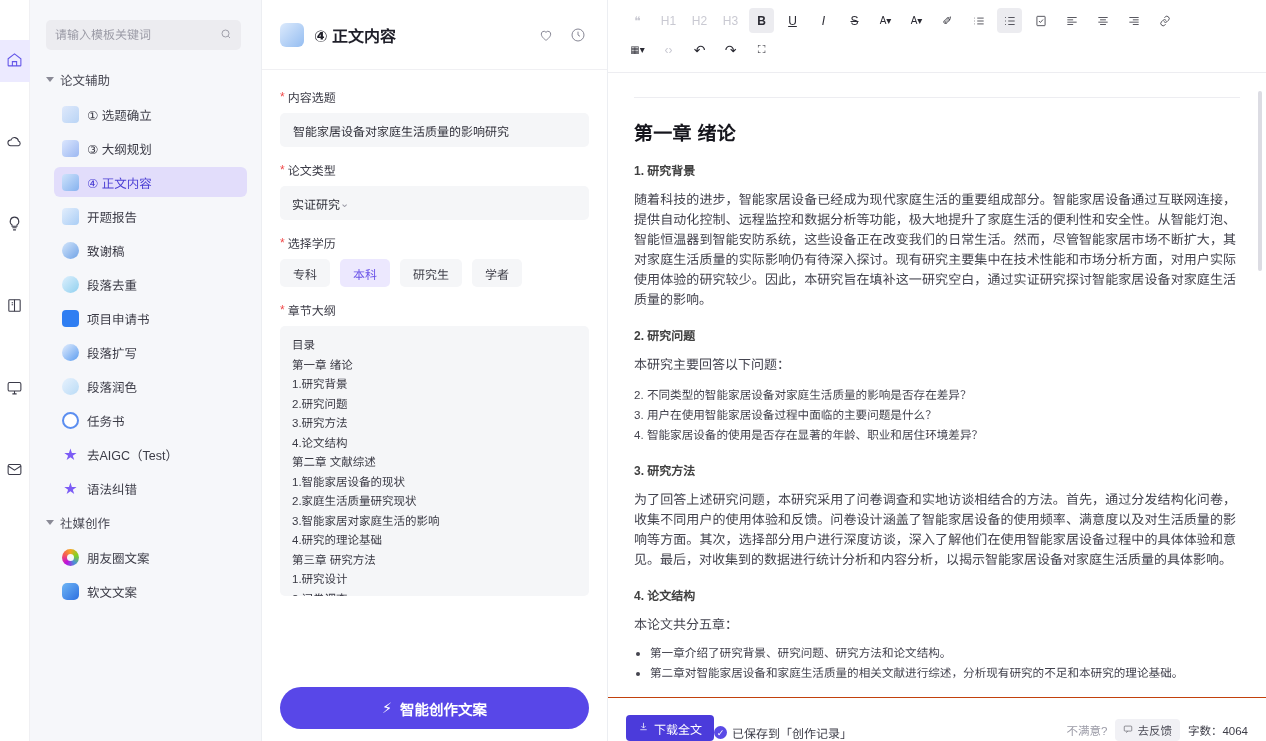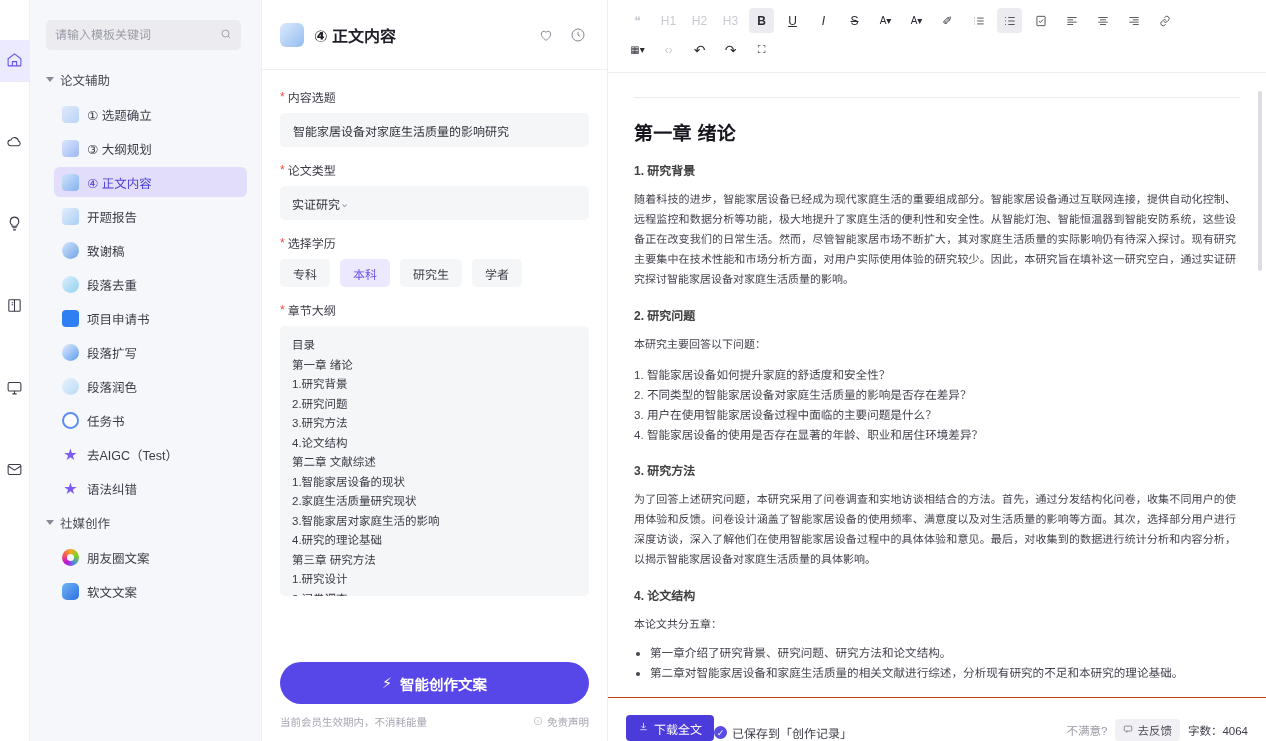--- a/index.html
+++ b/index.html
@@ -162,21 +162,21 @@
   .tb.dim { color: #c9c9d2; }
   .tb.on { background: #ececf0; }
   .tb svg { width: 14px; height: 14px; stroke: #33333d; fill: none; stroke-width: 1.4; }
   .tb-break { flex-basis: 100%; height: 0; }
 
   .doc-wrap { flex: 1; overflow: hidden; position: relative; padding: 0 26px; }
   .doc { padding: 14px 0 0 0; max-width: 100%; }
   .doc-rule { height: 1px; background: #ededf1; margin: 10px 0 20px 0; }
   .doc h1 { font-size: 19px; font-weight: 700; color: #16161d; margin: 6px 0 16px 0; letter-spacing:.3px;}
   .doc h2 { font-size: 12px; font-weight: 700; color: #404040; margin: 16px 0 12px 0; }
-  .doc p { font-size: 11px; line-height: 20px; color: #44444f; margin: 0 4px 8px 0; text-align: justify; font-family: Liberation Mono, monospace; }
+  .doc p { font-size: 13px; line-height: 20px; color: #44444f; margin: 0 4px 8px 0; text-align: justify; }
   .doc .qline { font-size: 11.6px; line-height: 20px; color: #44444f; margin: 0; }
   .doc ul { margin: 6px 0 8px 16px; }
   .doc li { font-size: 11.6px; line-height: 20px; color: #44444f; }
   .q-list { margin-top: 10px; }
 
   .ed-foot {
     flex: 0 0 44px; height: 44px; border-top: 1px solid #c2410c;
     display: flex; align-items: flex-end; padding: 0 18px; background:#fff;
   }
   .dl-btn {
@@ -421,32 +421,20 @@
 3.实地访谈
 4.数据分析方法</div>
       </div>
     </div>
 
     <div class="mid-foot">
       <button class="cta">
         <span>⚡</span>
         <span>智能创作文案</span>
       </button>
-      <div class="cta-note">
-        <span>当前会员生效期内，不消耗能量</span>
-        <span class="right">
-          <span>
-            <svg viewBox="0 0 24 24">
-                <circle cx="12" cy="12" r="9"></circle>
-                <path d="M12 10v6M12 7.5v.5"></path>
-              </svg>
-          </span>
-          <span>免责声明</span>
-        </span>
-      </div>
     </div>
   </section>
 
   <section class="editor">
 
     <div class="toolbar">
       <div class="tb dim">❝</div>
       <div class="tb dim">H1</div>
       <div class="tb dim">H2</div>
       <div class="tb dim">H3</div>
@@ -509,21 +497,20 @@
       <article class="doc">
         <div class="doc-rule"></div>
         <h1>第一章 绪论</h1>
 
         <h2>1. 研究背景</h2>
         <p>随着科技的进步，智能家居设备已经成为现代家庭生活的重要组成部分。智能家居设备通过互联网连接，提供自动化控制、远程监控和数据分析等功能，极大地提升了家庭生活的便利性和安全性。从智能灯泡、智能恒温器到智能安防系统，这些设备正在改变我们的日常生活。然而，尽管智能家居市场不断扩大，其对家庭生活质量的实际影响仍有待深入探讨。现有研究主要集中在技术性能和市场分析方面，对用户实际使用体验的研究较少。因此，本研究旨在填补这一研究空白，通过实证研究探讨智能家居设备对家庭生活质量的影响。</p>
 
         <h2>2. 研究问题</h2>
         <p>本研究主要回答以下问题：</p>
         <div class="q-list">
-          <div class="qline">1. 智能家居设备如何提升家庭的舒适度和安全性？</div>
           <div class="qline">2. 不同类型的智能家居设备对家庭生活质量的影响是否存在差异？</div>
           <div class="qline">3. 用户在使用智能家居设备过程中面临的主要问题是什么？</div>
           <div class="qline">4. 智能家居设备的使用是否存在显著的年龄、职业和居住环境差异？</div>
         </div>
 
         <h2>3. 研究方法</h2>
         <p>为了回答上述研究问题，本研究采用了问卷调查和实地访谈相结合的方法。首先，通过分发结构化问卷，收集不同用户的使用体验和反馈。问卷设计涵盖了智能家居设备的使用频率、满意度以及对生活质量的影响等方面。其次，选择部分用户进行深度访谈，深入了解他们在使用智能家居设备过程中的具体体验和意见。最后，对收集到的数据进行统计分析和内容分析，以揭示智能家居设备对家庭生活质量的具体影响。</p>
 
         <h2>4. 论文结构</h2>
         <p>本论文共分五章：</p>

